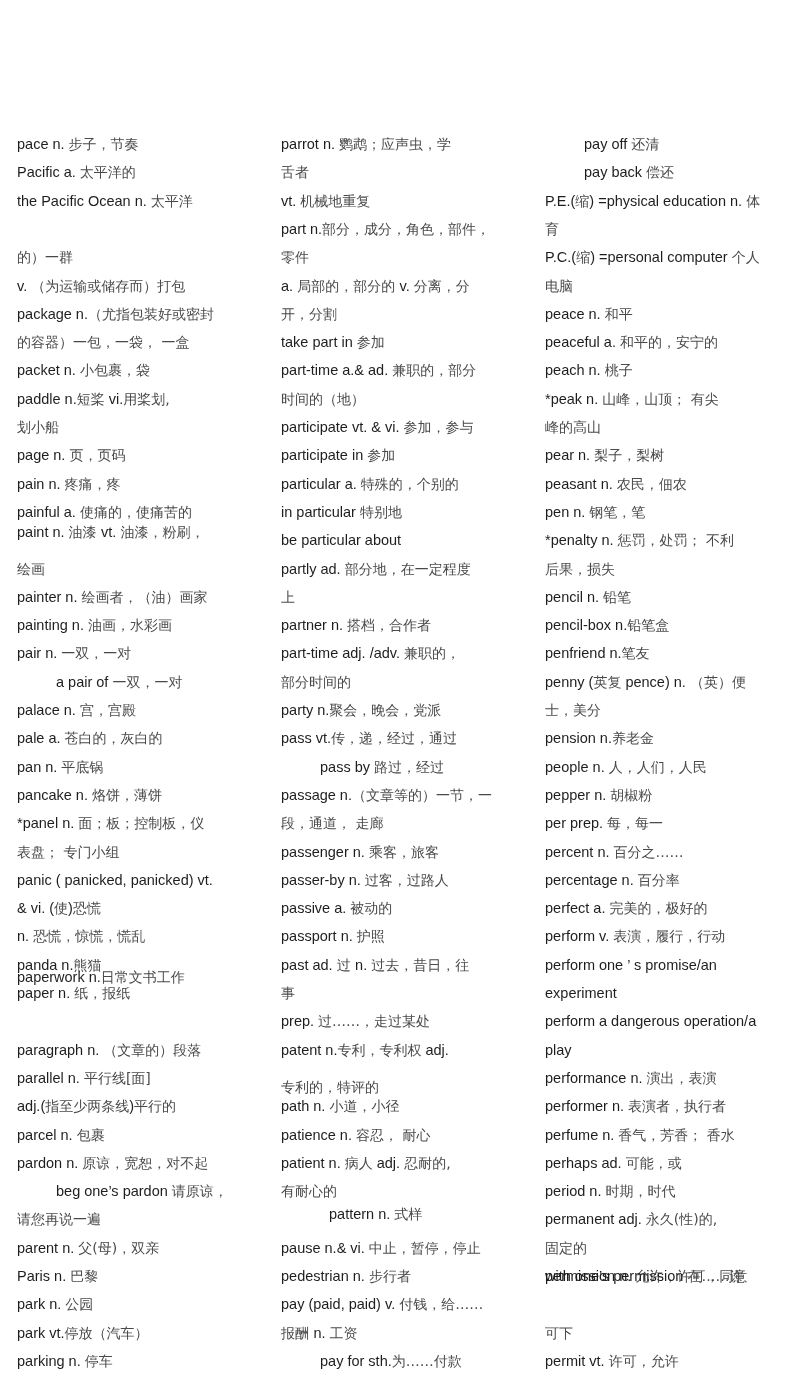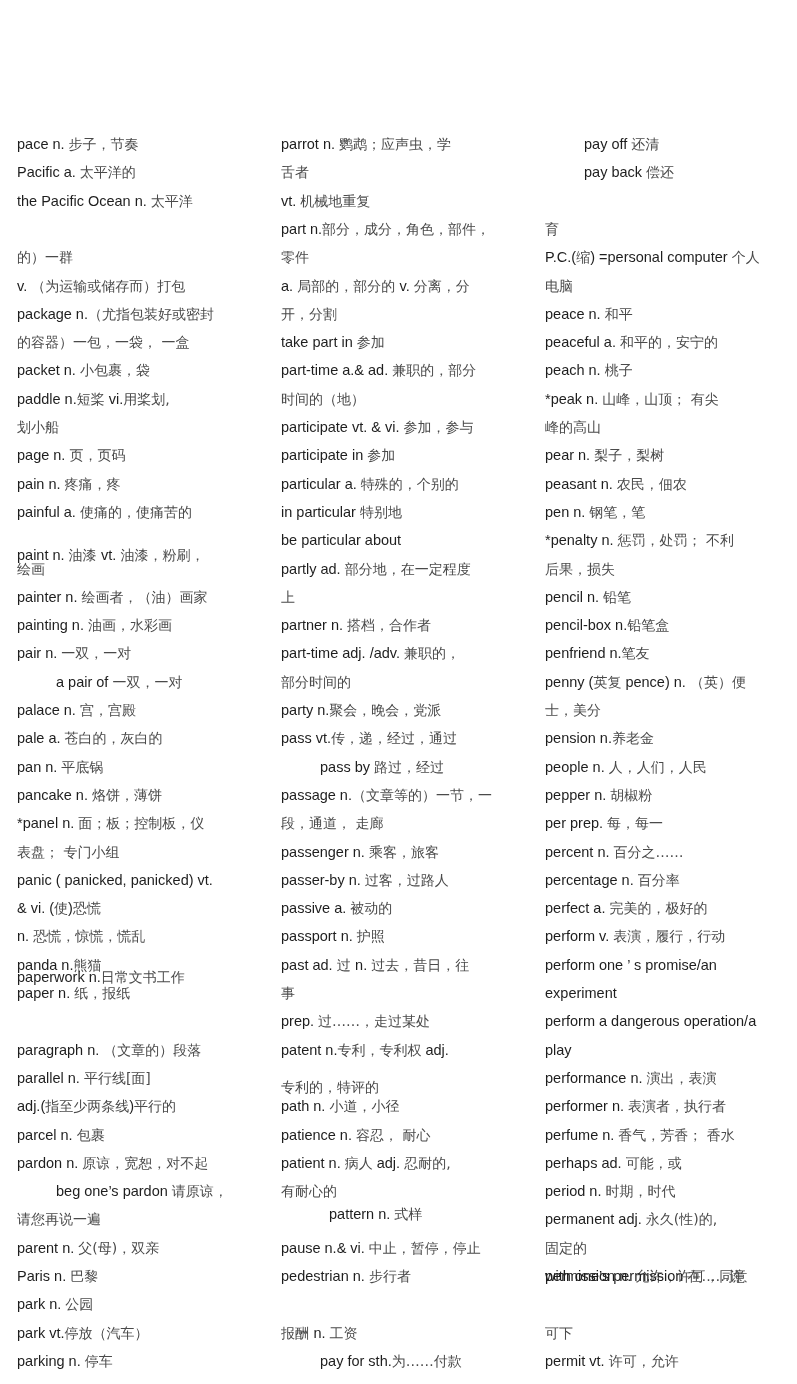--- a/index.html
+++ b/index.html
@@ -27,21 +27,21 @@
       <div class="line" style="top: 246.2px;"><span class="zh">的）一群</span></div>
       <div class="line" style="top: 274.5px;"><span class="en">v.  </span><span class="zh">（为运输或储存而）打包</span></div>
       <div class="line" style="top: 302.8px;"><span class="en">package n.</span><span class="zh">（尤指包装好或密封</span></div>
       <div class="line" style="top: 331.1px;"><span class="zh">的容器）一包，一袋，  一盒</span></div>
       <div class="line" style="top: 359.4px;"><span class="en">packet n.  </span><span class="zh">小包裹，袋</span></div>
       <div class="line" style="top: 387.7px;"><span class="en">paddle       n.</span><span class="zh">短桨</span><span class="en">        vi.</span><span class="zh">用桨划,</span></div>
       <div class="line" style="top: 416px;"><span class="zh">划小船</span></div>
       <div class="line" style="top: 444.3px;"><span class="en">page n.  </span><span class="zh">页，页码</span></div>
       <div class="line" style="top: 472.6px;"><span class="en">pain n.  </span><span class="zh">疼痛，疼</span></div>
       <div class="line" style="top: 500.9px;"><span class="en">painful a.  </span><span class="zh">使痛的，使痛苦的</span></div>
-      <div class="line" style="top: 544px;"><span class="en">paint n.  </span><span class="zh">油漆  </span><span class="en">vt.  </span><span class="zh">油漆，粉刷，</span></div>
+      <div class="line" style="top: 521px;"><span class="en">paint n.  </span><span class="zh">油漆  </span><span class="en">vt.  </span><span class="zh">油漆，粉刷，</span></div>
       <div class="line" style="top: 557.5px;"><span class="zh">绘画</span></div>
       <div class="line" style="top: 585.8px;"><span class="en">painter n.  </span><span class="zh">绘画者，（油）画家</span></div>
       <div class="line" style="top: 614.1px;"><span class="en">painting n.  </span><span class="zh">油画，水彩画</span></div>
       <div class="line" style="top: 642.4px;"><span class="en">pair n.  </span><span class="zh">一双，一对</span></div>
       <div class="line indent" style="top: 670.7px;"><span class="en">a pair of </span><span class="zh">一双，一对</span></div>
       <div class="line" style="top: 699px;"><span class="en">palace n.  </span><span class="zh">宫，宫殿</span></div>
       <div class="line" style="top: 727.3px;"><span class="en">pale a.  </span><span class="zh">苍白的，灰白的</span></div>
       <div class="line" style="top: 755.6px;"><span class="en">pan n.  </span><span class="zh">平底锅</span></div>
       <div class="line" style="top: 783.9px;"><span class="en">pancake n.  </span><span class="zh">烙饼，薄饼</span></div>
       <div class="line" style="top: 812.2px;"><span class="en">*panel    n.  </span><span class="zh">面；板；控制板，仪</span></div>
@@ -100,26 +100,28 @@
       <div class="line" style="top: 1010.3px;"><span class="en">prep.  </span><span class="zh">过……，走过某处</span></div>
       <div class="line" style="top: 1038.6px;"><span class="en">patent       n.</span><span class="zh">专利，专利权</span><span class="en">     adj.</span></div>
       <div class="line" style="top: 1066.9px; margin-top: 9px;"><span class="zh">专利的，特评的</span></div>
       <div class="line" style="top: 1095.2px;"><span class="en">path n.  </span><span class="zh">小道，小径</span></div>
       <div class="line" style="top: 1123.5px;"><span class="en">patience n.  </span><span class="zh">容忍，  耐心</span></div>
       <div class="line" style="top: 1151.8px;"><span class="en">patient    n.  </span><span class="zh">病人</span><span class="en">      adj.  </span><span class="zh">忍耐的,</span></div>
       <div class="line" style="top: 1180.1px;"><span class="zh">有耐心的</span></div>
       <div class="line" style="top: 1203px; margin-left: 48px;"><span class="en">pattern n.  </span><span class="zh">式样</span></div>
       <div class="line" style="top: 1236.7px;"><span class="en">pause n.&amp; vi.  </span><span class="zh">中止，暂停，停止</span></div>
       <div class="line" style="top: 1265px;"><span class="en">pedestrian    n.  </span><span class="zh">步行者</span></div>
+      <div class="line" style="top: 1293.3px;"><span class="en">pay (paid, paid) v.  </span><span class="zh">付钱，给……</span></div>
       <div class="line" style="top: 1321.6px;"><span class="zh">报酬  </span><span class="en">n.  </span><span class="zh">工资</span></div>
       <div class="line indent" style="top: 1349.9px;"><span class="en">pay for sth.</span><span class="zh">为……付款</span></div>
     </div>
   <div class="col c2">
       <div class="line indent" style="top: 133px;"><span class="en">pay off </span><span class="zh">还清</span></div>
       <div class="line indent" style="top: 161.3px;"><span class="en">pay back </span><span class="zh">偿还</span></div>
+      <div class="line" style="top: 189.6px;"><span class="en">P.E.(</span><span class="zh">缩</span><span class="en">) =physical education n.  </span><span class="zh">体</span></div>
       <div class="line" style="top: 217.9px;"><span class="zh">育</span></div>
       <div class="line" style="top: 246.2px;"><span class="en">P.C.(</span><span class="zh">缩</span><span class="en">) =personal computer </span><span class="zh">个人</span></div>
       <div class="line" style="top: 274.5px;"><span class="zh">电脑</span></div>
       <div class="line" style="top: 302.8px;"><span class="en">peace n.  </span><span class="zh">和平</span></div>
       <div class="line" style="top: 331.1px;"><span class="en">peaceful a.  </span><span class="zh">和平的，安宁的</span></div>
       <div class="line" style="top: 359.4px;"><span class="en">peach n.  </span><span class="zh">桃子</span></div>
       <div class="line" style="top: 387.7px;"><span class="en">*peak       n.  </span><span class="zh">山峰，山顶；  有尖</span></div>
       <div class="line" style="top: 416px;"><span class="zh">峰的高山</span></div>
       <div class="line" style="top: 444.3px;"><span class="en">pear n.  </span><span class="zh">梨子，梨树</span></div>
       <div class="line" style="top: 472.6px;"><span class="en">peasant n.  </span><span class="zh">农民，佃农</span></div>

